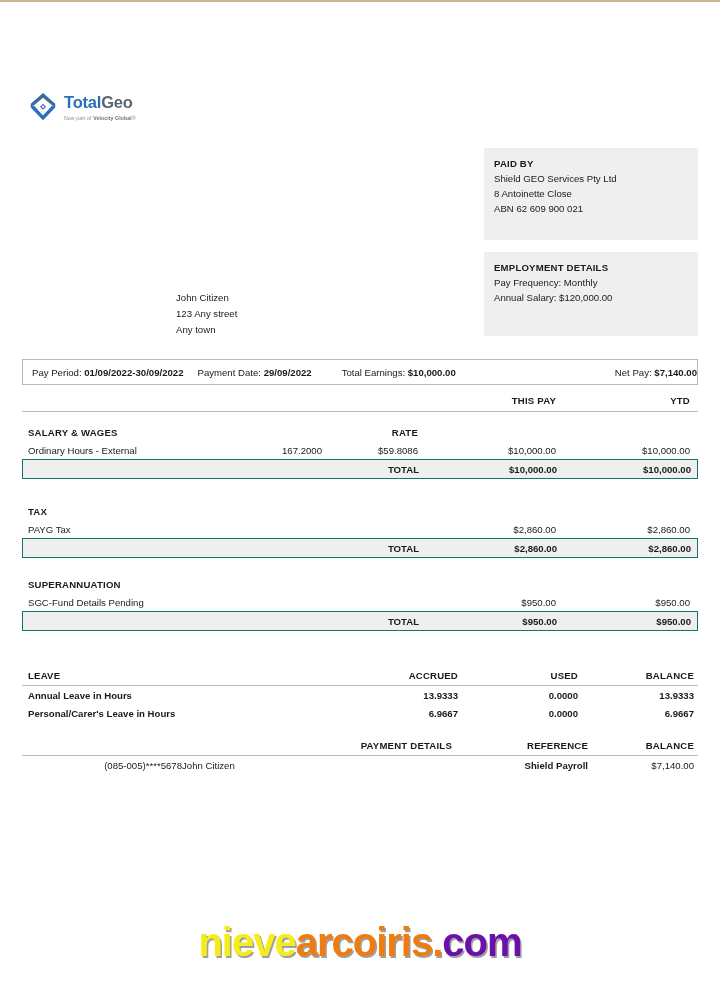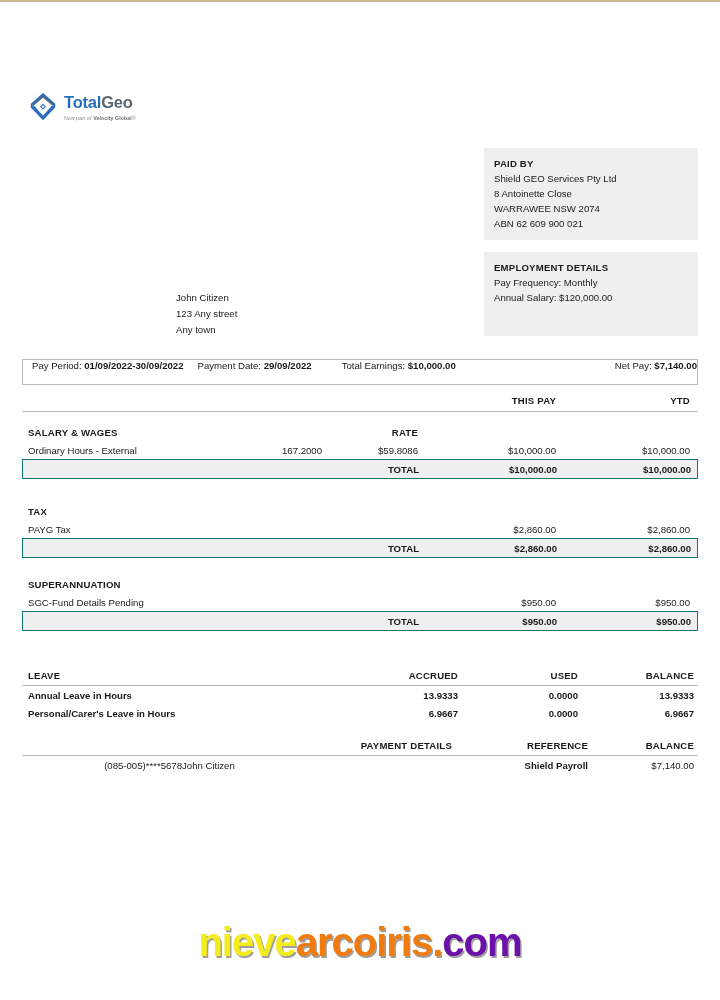--- a/index.html
+++ b/index.html
@@ -95,21 +95,21 @@
   
   .summary-bar {
     position: absolute;
     left: 22px;
     top: 357px;
     width: 676px;
     height: 26px;
     border: 1px solid #b9b9b9;
     box-sizing: border-box;
     display: flex;
-    align-items: flex-start;
+    align-items: center;
     font-size: 9.6px;
   }
   .summary-cell { white-space: nowrap; }
   .sc1 { margin-left: 9px; }
   .sc2 { margin-left: 14px; }
   .sc3 { margin-left: 30px; }
   .sc4 { margin-left: auto; }
   .summary-cell b { font-weight: bold; }
 
   
@@ -202,21 +202,20 @@
       </span>
       <span class="logo-tagline" style="display:block;"><span>Now part of </span><b>Velocity Global</b><span>®</span></span>
     </span>
   </div>
 
 
   <div class="info-box" id="paid-by-box">
     <div class="info-head">PAID BY</div>
     <div>Shield GEO Services Pty Ltd</div>
     <div>8 Antoinette Close</div>
-    <div>WARRAWEE NSW 2074</div>
     <div>ABN 62 609 900 021</div>
   </div>
 
   <div class="info-box" id="employment-box">
     <div class="info-head">EMPLOYMENT DETAILS</div>
     <div>Pay Frequency: Monthly</div>
     <div>Annual Salary: $120,000.00</div>
   </div>
 
   <div class="employee-block">

